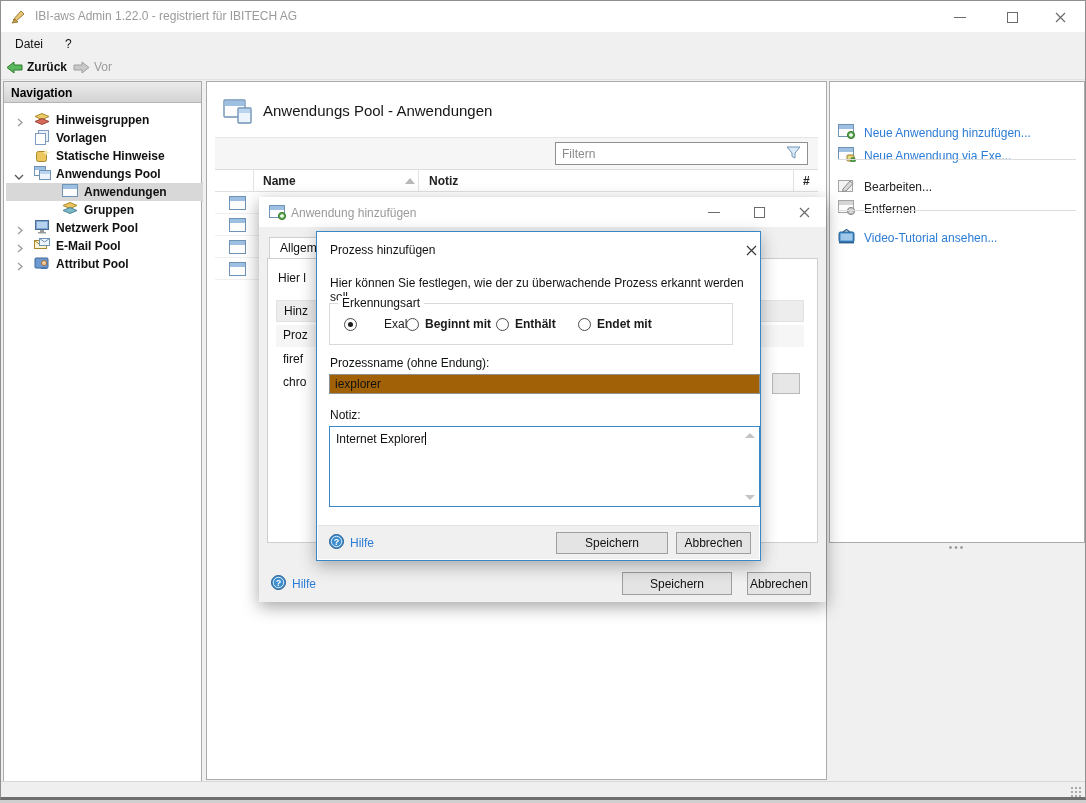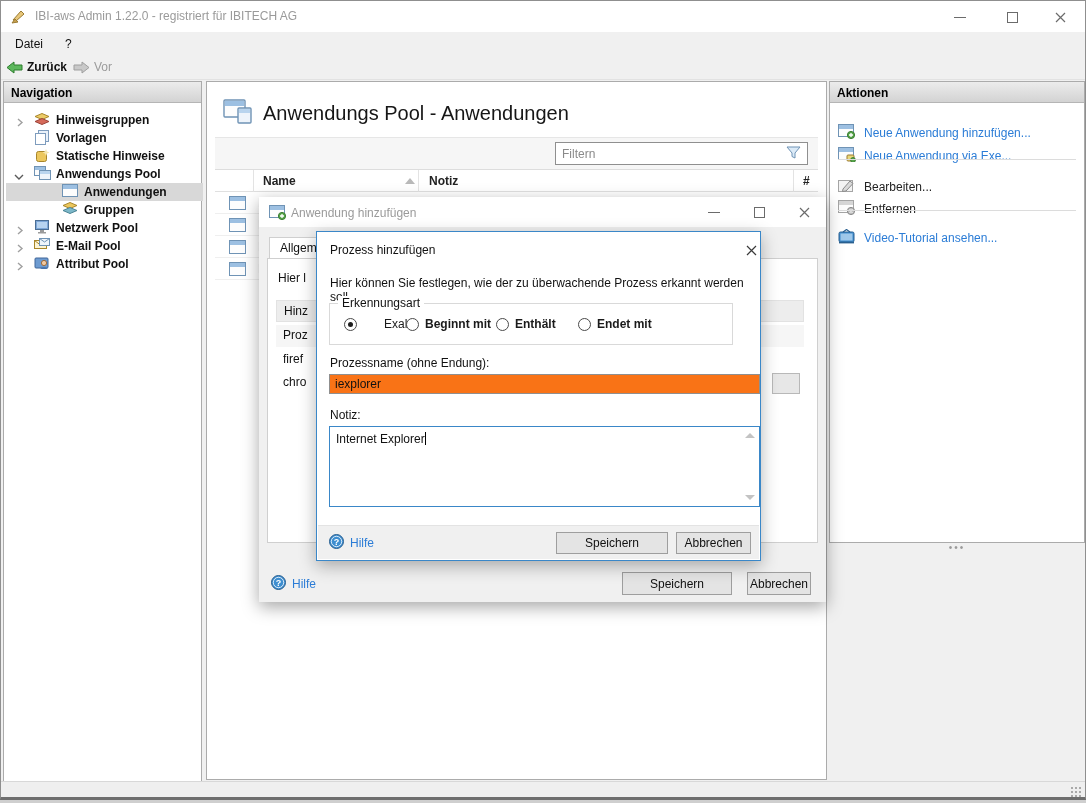--- a/index.html
+++ b/index.html
@@ -27,21 +27,21 @@
   .panel-header { position:absolute; left:0; top:0; right:0; height:21px;
                   background:linear-gradient(#ececec,#d3d3d3); border-bottom:1px solid #b5b5b5;
                   font-weight:bold; padding:4px 7px; color:#000; }
 
   
   .tree-item { position:absolute; left:2px; width:100%; height:18px; display:flex; align-items:center;font-weight:bold; }
   .tree-item.selected { background:#d8d8d8; }
   .tree-label { color:#111; white-space:nowrap; }
 
   
-  .main-title { font-size:20px; color:#161616; }
+  .main-title { font-size:15px; color:#161616; }
   .filter-row { background:#f6f6f6; border-top:1px solid #e6e6e6; border-bottom:1px solid #ddd; }
   .filter-box { position:absolute; background:#fff; border:1px solid #8f8f8f; display:flex; align-items:center; }
   .filter-box input { flex:1; border:none; outline:none; font:12px "Liberation Sans",sans-serif; padding:0 6px; color:#333; background:transparent; }
   .filter-box input::placeholder { color:#8a8a8a; }
   .colsep { position:absolute; width:1px; background:#e3e3e3; }
   .hdr-label { position:absolute; font-weight:bold; color:#222; }
   .sort-asc { position:absolute; width:0; height:0; border-left:5px solid transparent; border-right:5px solid transparent; border-bottom:6px solid #b9b9b9; }
   .row-line { position:absolute; left:0; right:0; height:1px; background:#efefef; }
   .cell-text { position:absolute; color:#111; }
 
@@ -72,21 +72,21 @@
   .help-row { position:absolute; display:flex; align-items:center; gap:6px; }
 
   .dialog2 { background:#ffffff; border:1px solid #3a87c8; box-shadow:0 5px 16px rgba(0,0,0,.3); }
   .dlg2-title { position:absolute; left:13px; top:11px; color:#111; }
   .groupbox { position:absolute; border:1px solid #d9d9d9; }
   .legend { position:absolute; top:-8px; left:8px; background:#fff; padding:0 4px; color:#111; }
   .radio-opt { position:absolute; display:flex; align-items:center; gap:6px; }
   .radio { width:13px; height:13px; border:1px solid #4a4a4a; border-radius:50%; background:#fff; position:relative; }
   .radio.checked::after { content:""; position:absolute; left:3px; top:3px; width:5px; height:5px; border-radius:50%; background:#1d1d1d; }
   .field-label { position:absolute; color:#111; }
-  .textbox { position:absolute; background:#f97316; border:1px solid #8f8f8f; }
+  .textbox { position:absolute; background:#a16207; border:1px solid #8f8f8f; }
   .textbox input { width:100%; height:100%; border:none; outline:none; padding:0 5px; font:12px "Liberation Sans",sans-serif; color:#111; background:transparent; }
   .notebox { position:absolute; background:#fff; border:1px solid #3a87c8; padding:5px 18px 5px 6px; color:#111; }
   .caret { display:inline-block; width:1px; height:13px; background:#000; vertical-align:-2px; }
   .scroll-chev { position:absolute; right:4px; width:9px; height:6px; }
   .chev-up { border-left:5px solid transparent; border-right:5px solid transparent; border-bottom:5px solid #c3c3c3; width:0; height:0; }
   .chev-dn { border-left:5px solid transparent; border-right:5px solid transparent; border-top:5px solid #c3c3c3; width:0; height:0; }
   .dlg2-footer { position:absolute; left:1px; right:1px; bottom:1px; height:34px; background:#f0f0f0; border-top:1px solid #e3e3e3; }
 </style>
 </head>
 <body>
@@ -292,21 +292,20 @@
       <span class="abs" style="left:14px;top:4px;"><svg width="17" height="14">
             <rect x="0.5" y="0.5" width="16" height="13" fill="#fdfdfd" stroke="#6f93b5"></rect>
             <rect x="1" y="1" width="15" height="4" fill="#9dc0e2"></rect>
           </svg></span>
       <span class="cell-text" style="left:43px;top:4px;">M</span>
       <span class="row-line" style="top:21px;"></span>
     </div>
   </div>
 
   <div class="abs panel" style="left:828px;top:80px;width:256px;height:462px;">
-    <div class="panel-header">Aktionen</div>
 
     <div class="action-item" style="top:30px;">
       <span><svg width="18" height="15">
             <rect x="0.5" y="0.5" width="15" height="12" fill="#fdfdfd" stroke="#6f93b5"></rect>
             <rect x="1" y="1" width="14" height="4" fill="#9dc0e2"></rect>
             <circle cx="13" cy="11" r="3.6" fill="#57a64a" stroke="#3c7d33"></circle>
             <path d="M13 9 L13 13 M11 11 L15 11" stroke="#fff" stroke-width="1.3"></path>
           </svg></span>
       <span class="link">Neue Anwendung hinzufügen...</span>
     </div>

